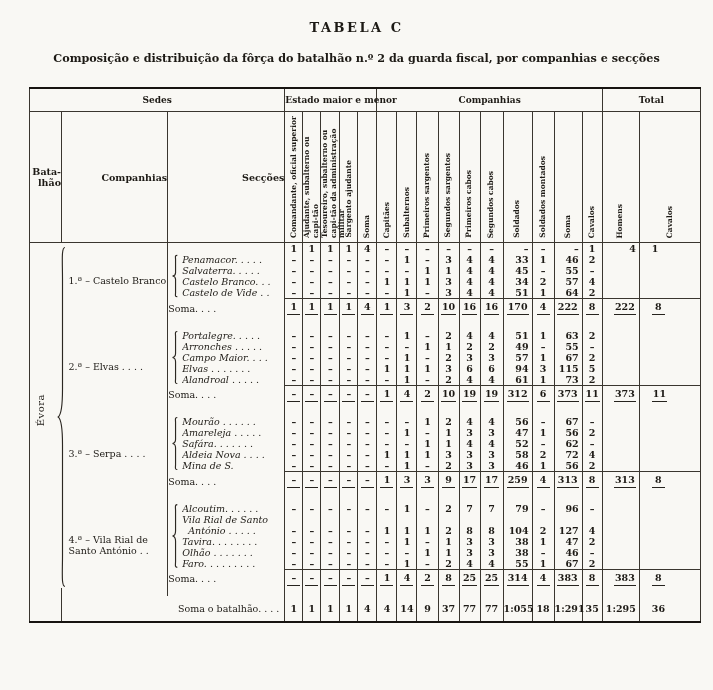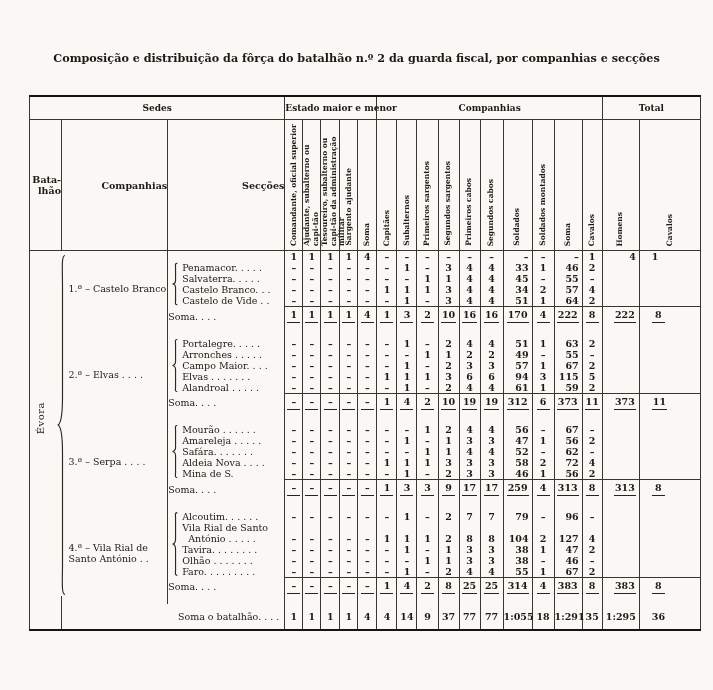--- a/index.html
+++ b/index.html
@@ -1,21 +1,21 @@
 <!DOCTYPE html>
 <html><head>
 <meta charset="utf-8">
 <style>
   :root{ --ln:#3a362f; --ink:#1d1a15; --paper:#f9f8f4; }
   html,body{margin:0;padding:0;}
   body{background:#e8e6e0;font-family:"DejaVu Serif","Liberation Serif",serif;color:var(--ink);}
   .page{position:relative;width:713px;height:690px;background:var(--paper);overflow:hidden;box-shadow:0 0 4px rgba(0,0,0,.2);}
   .title{position:absolute;top:20px;left:0;right:0;text-align:center;font-size:13px;font-weight:700;letter-spacing:2.5px;}
   .subtitle{position:absolute;top:51px;left:0;right:0;text-align:center;font-size:11.2px;font-weight:700;}
-  table.t{position:absolute;left:29px;top:95px;width:672px;border-collapse:collapse;table-layout:fixed;
+  table.t{position:absolute;left:29px;top:87px;width:672px;border-collapse:collapse;table-layout:fixed;
     border-top:2.6px solid #171410;border-bottom:2.6px solid #171410;
     border-left:1px solid var(--ln);border-right:1px solid var(--ln);}
   th,td{padding:0;margin:0;}
   .ghead th{height:22px;font-size:9px;font-weight:700;border-bottom:1px solid var(--ln);border-right:1px solid var(--ln);
     vertical-align:middle;text-align:center;white-space:nowrap;overflow:visible;}
   .ghead th:last-child{border-right:none;}
   .vhead th{border-right:1px solid var(--ln);border-bottom:1.4px solid var(--ln);vertical-align:bottom;}
   .vhead th:last-child{border-right:none;}
   .vhead th.hname{vertical-align:middle;font-size:9.5px;font-weight:700;text-align:right;}
   th.vert{height:130px;}
@@ -23,40 +23,41 @@
     margin:0 auto 4px;max-height:122px;text-align:left;}
   .n{border-right:1px solid var(--ln);font-size:9.5px;font-weight:700;text-align:center;line-height:11px;vertical-align:bottom;}
   td.n:last-child{border-right:none;}
   .n.ra{text-align:right;padding-right:3px;}
   .n.lp{text-align:left;padding-left:12px;}
   .sm{border-top:1px solid var(--ln);vertical-align:middle;line-height:12px;}
   .fb{vertical-align:middle;}
   .u{display:inline-block;min-width:11px;border-bottom:1.6px solid #26231e;padding:0 1px 1px;text-align:center;}
   .comp{border-right:1px solid var(--ln);font-size:9.5px;white-space:pre-line;vertical-align:middle;
     padding-left:7px;line-height:11.5px;margin-top:12px;}
-  .secs{border-right:1px solid var(--ln);position:relative;vertical-align:top;}
+  .secs{border-right:1px solid var(--ln);position:relative;vertical-align:top;font-style:italic;}
   .snames{padding:0 0 0 14px;}
   .sline{font-size:9.5px;line-height:11px;white-space:pre-line;overflow:hidden;}
   .slabel{border-right:1px solid var(--ln);text-align:left;padding-right:5px;font-size:9.5px;vertical-align:middle;}
   .flabel{border-right:1px solid var(--ln);border-left:1px solid var(--ln);text-align:right;padding-right:5px;
     font-size:9.5px;vertical-align:middle;}
   .gc,.gs{border-right:1px solid var(--ln);}
   .bl{border-left:1px solid var(--ln);}
   .bat{position:relative;}
   .evora{position:absolute;left:5px;top:40%;writing-mode:vertical-rl;transform:rotate(180deg);
     font-size:10px;letter-spacing:.5px;}
   .brc{overflow:visible;}
   .brc path{fill:none;stroke:#2c2822;stroke-width:1.15;vector-effect:non-scaling-stroke;}
   .gbrace{position:absolute;right:-5px;top:1px;width:10px;height:346px;}
   .cbrace{position:absolute;left:3px;width:7px;}
 </style>
 </head>
 <body>
 
 <div class="page">
+  <div class="title">TABELA C</div>
   <div class="subtitle">Composição e distribuição da fôrça do batalhão n.º 2 da guarda fiscal, por companhias e secções</div>
 
   <table class="t">
     <colgroup>
       <col style="width:32px">
         <col style="width:106px">
         <col style="width:117px">
       <col style="width:18px">
         <col style="width:18px">
         <col style="width:19px">
@@ -391,21 +392,21 @@
           <td class="n">–</td>
           <td class="n">–</td>
           <td class="n">–</td>
           <td class="n">1</td>
           <td class="n">–</td>
           <td class="n">2</td>
           <td class="n">4</td>
           <td class="n">4</td>
           <td class="n ra">61</td>
           <td class="n">1</td>
-          <td class="n ra">59</td>
+          <td class="n ra">73</td>
           <td class="n">2</td>
           <td class="n ra"></td>
           <td class="n lp"></td>
         </tr>
         <tr class="sr" style="height:19px">
           <td class="slabel">Soma. . . .</td>
           <td class="n sm"><span class="u">–</span></td>
           <td class="n sm"><span class="u">–</span></td>
           <td class="n sm"><span class="u">–</span></td>
           <td class="n sm"><span class="u">–</span></td>

